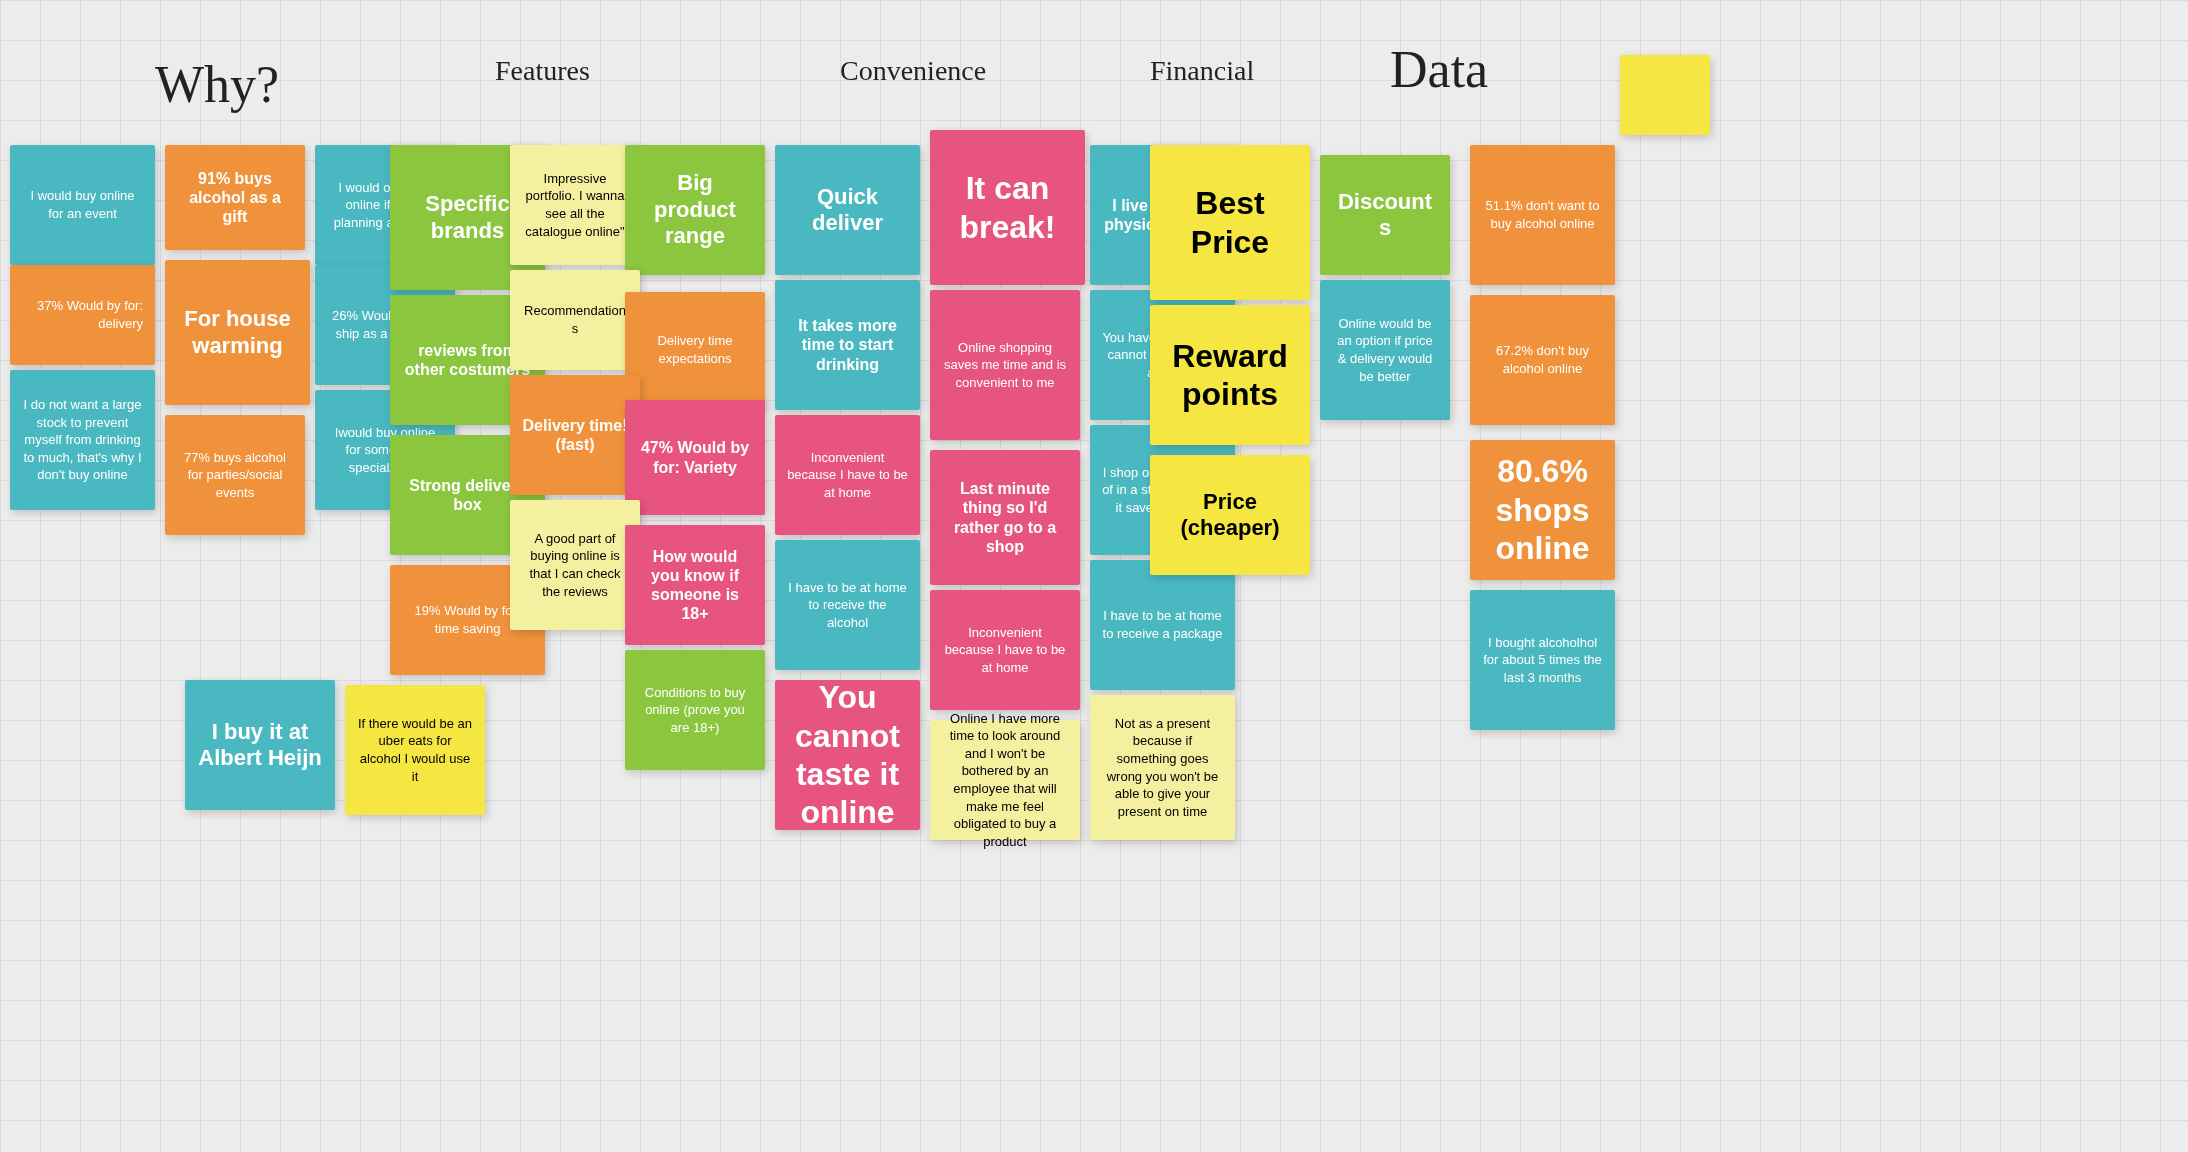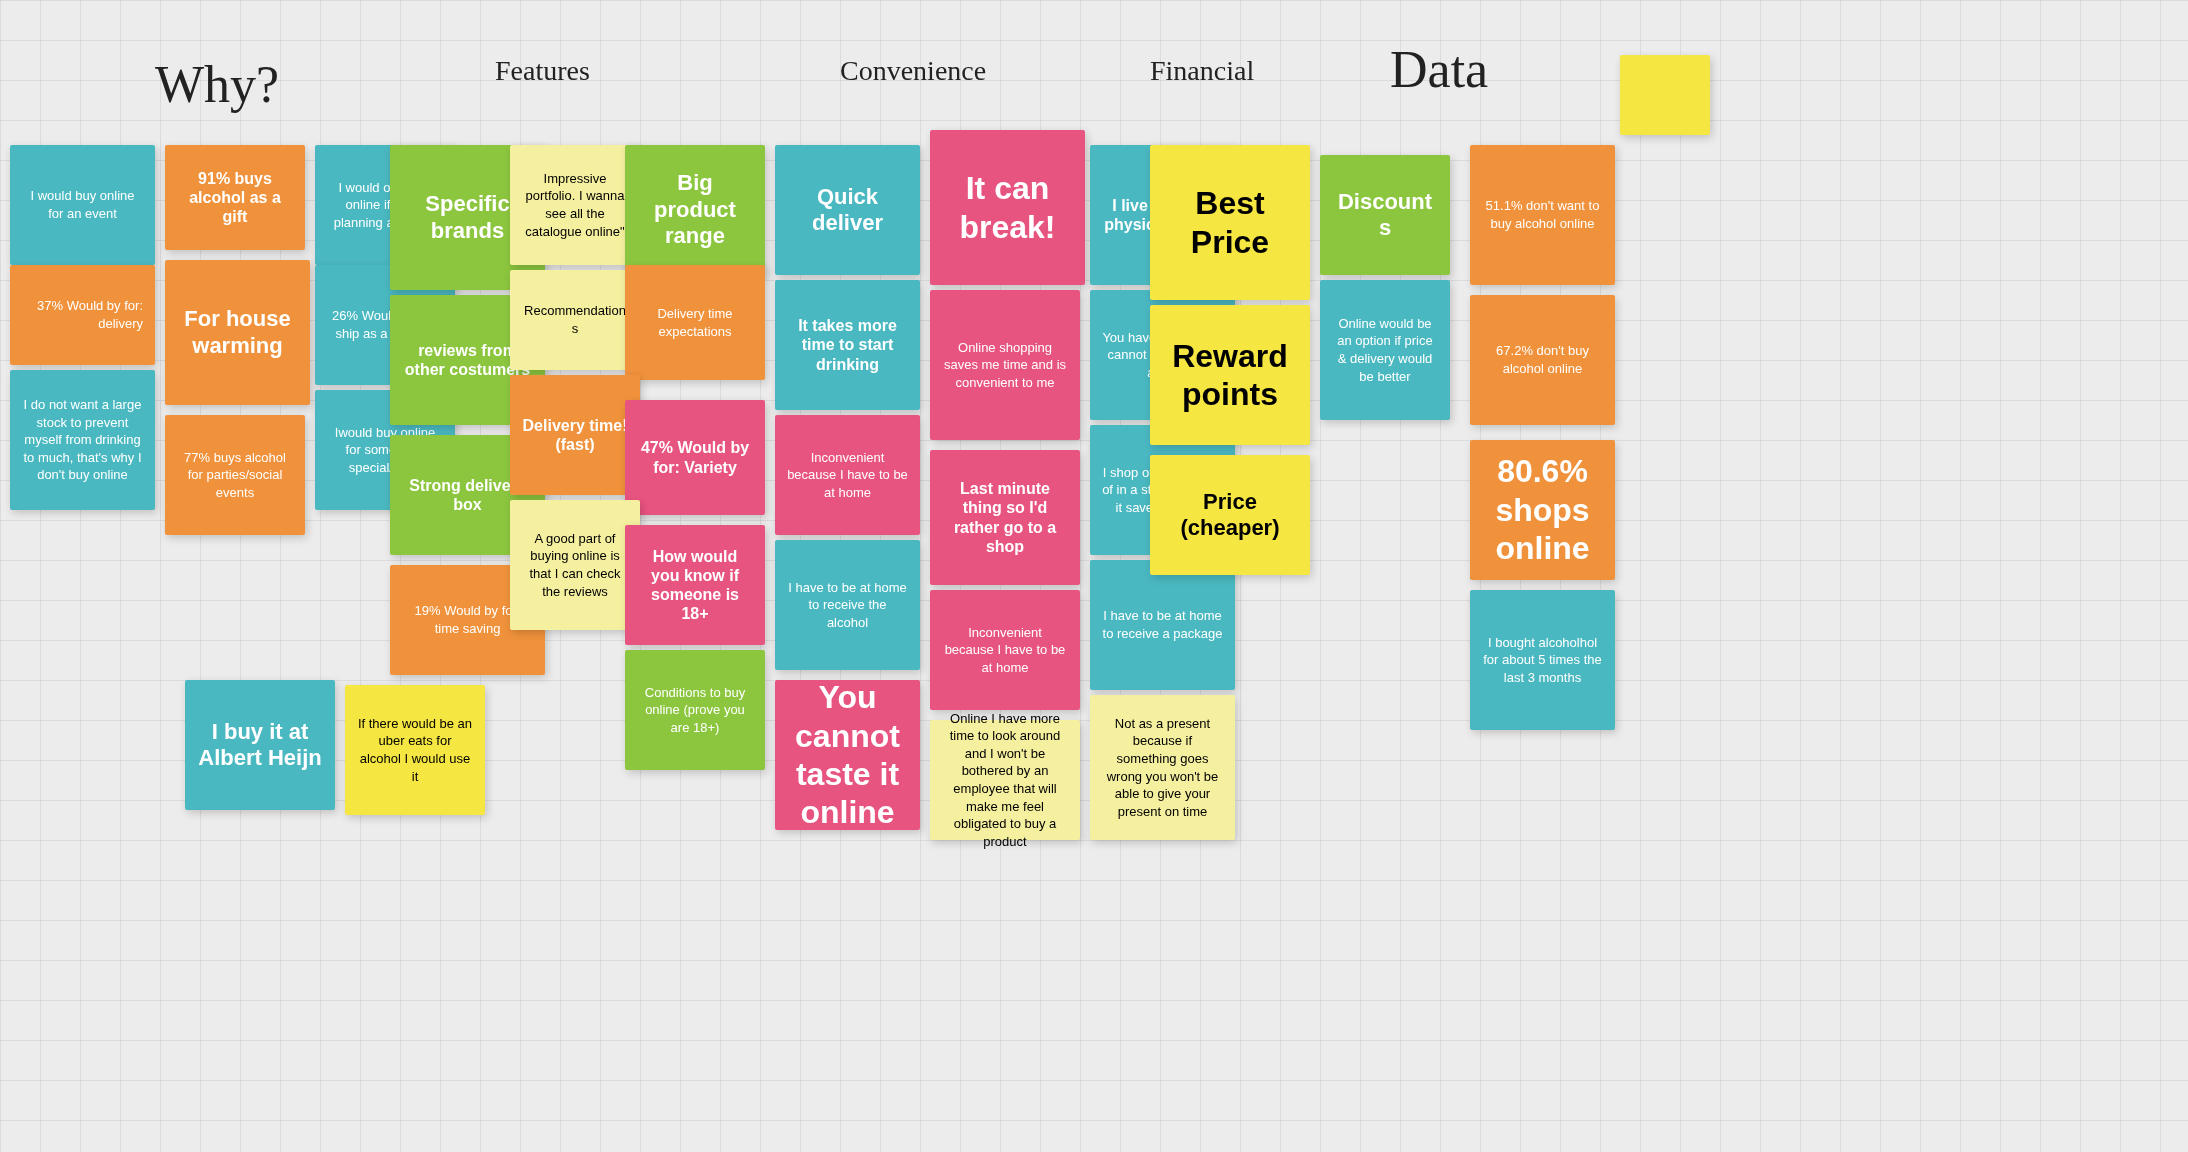--- a/index.html
+++ b/index.html
@@ -118,21 +118,21 @@
     </div>
     <div class="sticky green large-text" style="left: 625px; top: 145px; width: 140px; height: 130px;">
       <span>Big product range</span>
     </div>
     <div class="sticky green medium-text" style="left: 390px; top: 295px; width: 155px; height: 130px;">
       <span>reviews from other costumers</span>
     </div>
     <div class="sticky light-yellow" style="left: 510px; top: 270px; width: 130px; height: 100px;">
       <span>Recommendations</span>
     </div>
-    <div class="sticky orange" style="left: 625px; top: 265px; width: 140px; height: 115px;">
+    <div class="sticky orange" style="left: 625px; top: 292px; width: 140px; height: 115px;">
       <span>Delivery time expectations</span>
     </div>
     <div class="sticky green medium-text" style="left: 390px; top: 435px; width: 155px; height: 120px;">
       <span>Strong delivery box</span>
     </div>
     <div class="sticky orange medium-text" style="left: 510px; top: 375px; width: 130px; height: 120px;">
       <span>Delivery time! (fast)</span>
     </div>
     <div class="sticky pink medium-text" style="left: 625px; top: 400px; width: 140px; height: 115px;">
       <span>47% Would by for: Variety</span>

